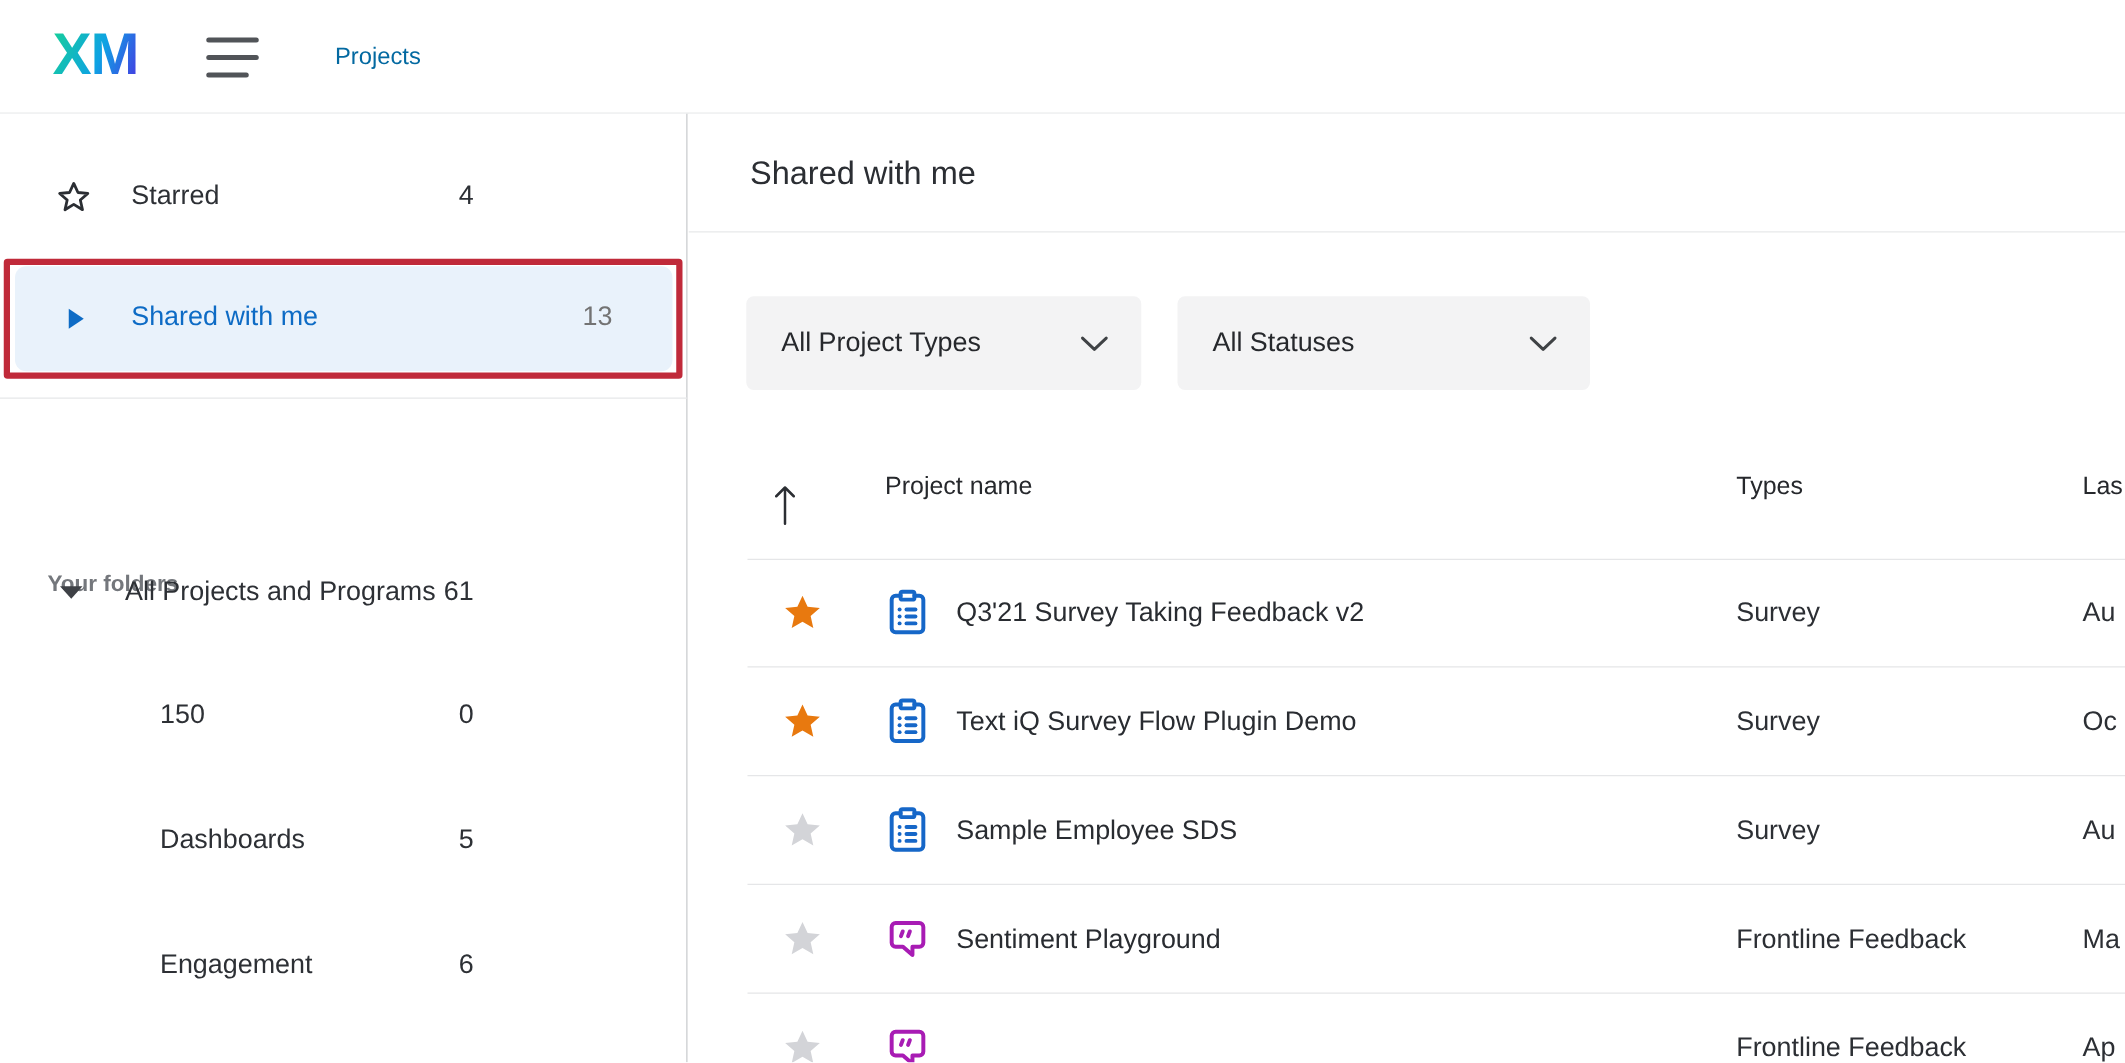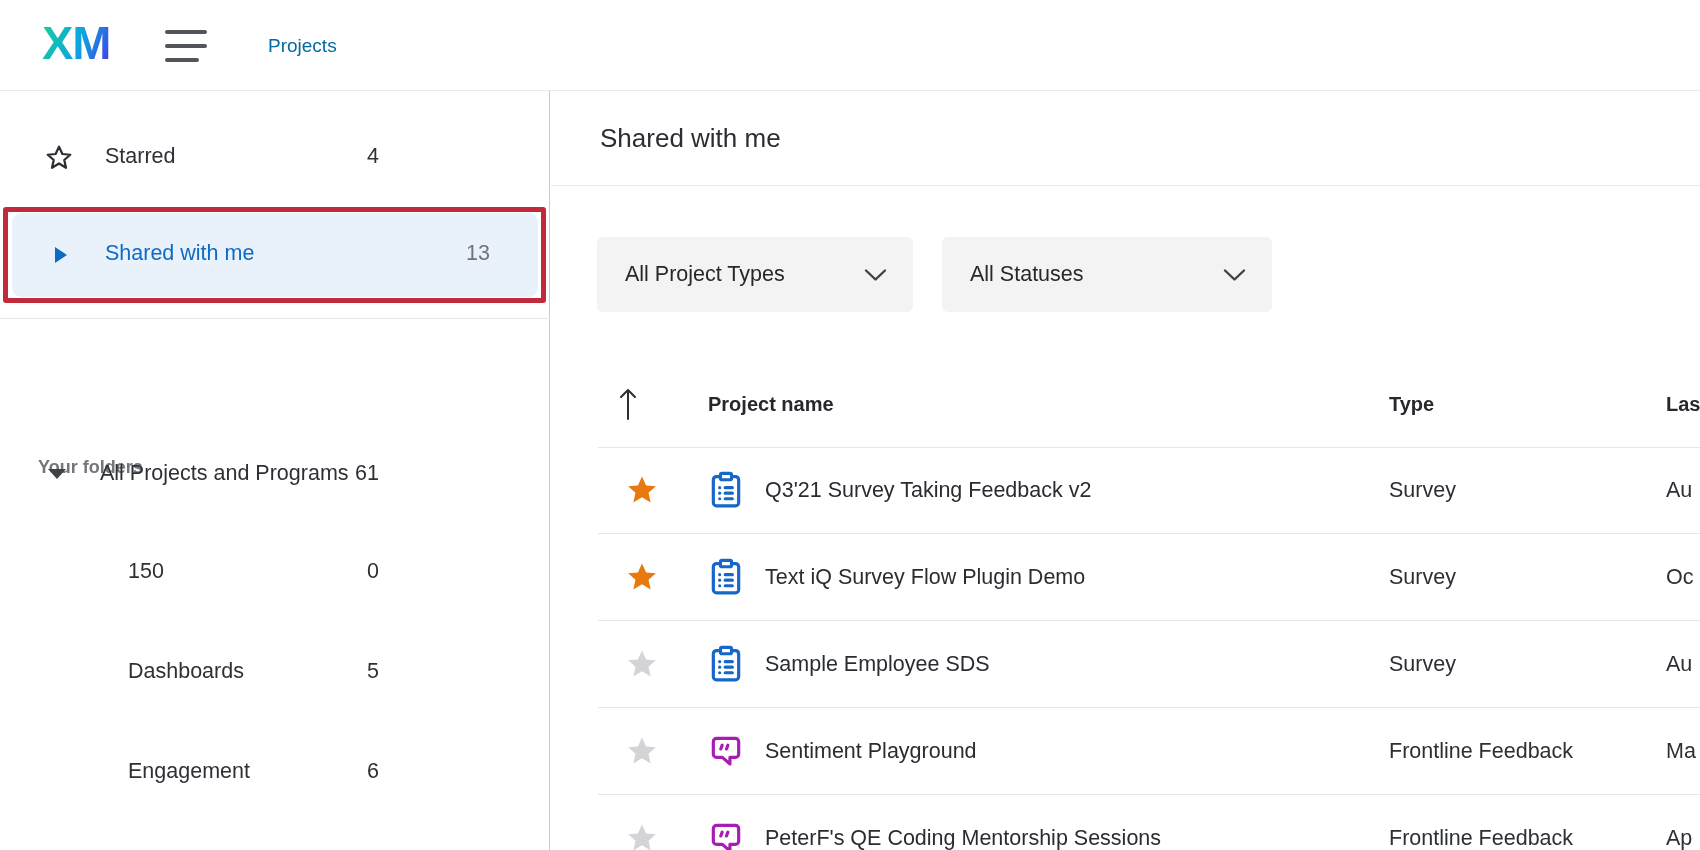--- a/index.html
+++ b/index.html
@@ -72,21 +72,21 @@
 
   .filterbtn { position:absolute; top:146px; height:75px; background:#f3f3f4; border:none;
                border-radius:6px; cursor:pointer; font-family:"Liberation Sans",sans-serif; }
   .filterbtn .ftext { position:absolute; left:28px; top:25px; font-size:21.5px; color:#26282c; white-space:nowrap; }
   .filterbtn .chev { position:absolute; right:26px; top:31px; }
   .filter-types { left:46px; width:316px; }
   .filter-status { left:391px; width:330px; }
 
   .thead { position:absolute; left:0; top:270px; width:1149px; height:86px; }
   .sort-arrow { position:absolute; left:67px; top:25px; cursor:pointer; }
-  .th { position:absolute; top:32px; font-size:20px; font-weight:bold; color:#26282c; cursor:pointer; white-space:nowrap; }
+  .th { position:absolute; top:17px; font-size:20px; font-weight:normal; color:#26282c; cursor:pointer; white-space:nowrap; }
   .th-name { left:157px; } .th-type { left:838px; } .th-last { left:1115px; }
   .thead-border { position:absolute; left:47px; top:356px; width:1102px; height:1px; background:#e5e6e8; }
 
   .trow { position:absolute; left:47px; width:1102px; height:87px;
           border-bottom:1px solid #e5e6e8; cursor:pointer; }
   .r0 { top:356px; } .r1 { top:443px; } .r2 { top:530px; } .r3 { top:617px; } .r4 { top:704px; }
   .trow .rowstar { position:absolute; left:27px; top:26px; width:34px; height:34px; cursor:pointer; }
   .trow .typeicon { position:absolute; left:109px; top:24px; width:38px; height:38px; }
   .trow .pname { position:absolute; left:167px; top:31px; font-size:21.5px; color:#292c31; white-space:nowrap; }
   .trow .ptype { position:absolute; left:791px; top:31px; font-size:21.5px; color:#2c2f34; white-space:nowrap; }
@@ -172,21 +172,21 @@
       <svg class="chev" width="23" height="14" viewBox="0 0 23 14" fill="none">
         <polyline points="2,2.5 11.5,11.5 21,2.5" stroke="#3f4245" stroke-width="2.4" stroke-linecap="round" stroke-linejoin="round"></polyline>
       </svg>
     </button>
 
     <div class="thead">
       <svg class="sort-arrow" width="20" height="36" viewBox="0 0 20 36" fill="none">
         <path d="M10 33V4M3 11l7-7 7 7" stroke="#2b2e33" stroke-width="2" stroke-linecap="round" stroke-linejoin="round"></path>
       </svg>
       <span class="th th-name">Project name</span>
-      <span class="th th-type">Type</span>
+      <span class="th th-type">Types</span>
       <span class="th th-last">Las</span>
     </div>
     <div class="thead-border"></div>
 
     <div class="trow r0">
       <svg class="rowstar" viewBox="0 0 24 24">
         <path class="star-on" d="M12 2.5l2.9 6.3 6.9.6-5.2 4.6 1.5 6.8-6.1-3.6-6.1 3.6 1.5-6.8-5.2-4.6 6.9-.6z"></path>
       </svg>
       <svg class="typeicon" viewBox="0 0 24 24" fill="none" stroke="#1667c8" stroke-width="2" stroke-linecap="round" stroke-linejoin="round">
         <path d="M15.5 3.5H18a2 2 0 0 1 2 2V20a2 2 0 0 1-2 2H6a2 2 0 0 1-2-2V5.5a2 2 0 0 1 2-2h2.5"></path>
@@ -257,19 +257,18 @@
 
     <div class="trow r4">
       <svg class="rowstar" viewBox="0 0 24 24">
         <path class="star-off" d="M12 2.5l2.9 6.3 6.9.6-5.2 4.6 1.5 6.8-6.1-3.6-6.1 3.6 1.5-6.8-5.2-4.6 6.9-.6z"></path>
       </svg>
       <svg class="typeicon" viewBox="0 0 24 24" fill="none" stroke="#a81cb4" stroke-width="2" stroke-linecap="round" stroke-linejoin="round">
         <path d="M6 4h12a2 2 0 0 1 2 2v8a2 2 0 0 1-2 2h-3.5v4.2L9.7 16H6a2 2 0 0 1-2-2V6a2 2 0 0 1 2-2z"></path>
         <path d="M9.6 8.3l-.9 2.4"></path>
           <path d="M13.2 8.3l-.9 2.4"></path>
       </svg>
-      <span class="pname">PeterF's QE Coding Mentorship Sessions</span>
       <span class="ptype">Frontline Feedback</span>
       <span class="plast">Ap</span>
     </div>
 
   </div>
 </div>
 
 </body></html>

